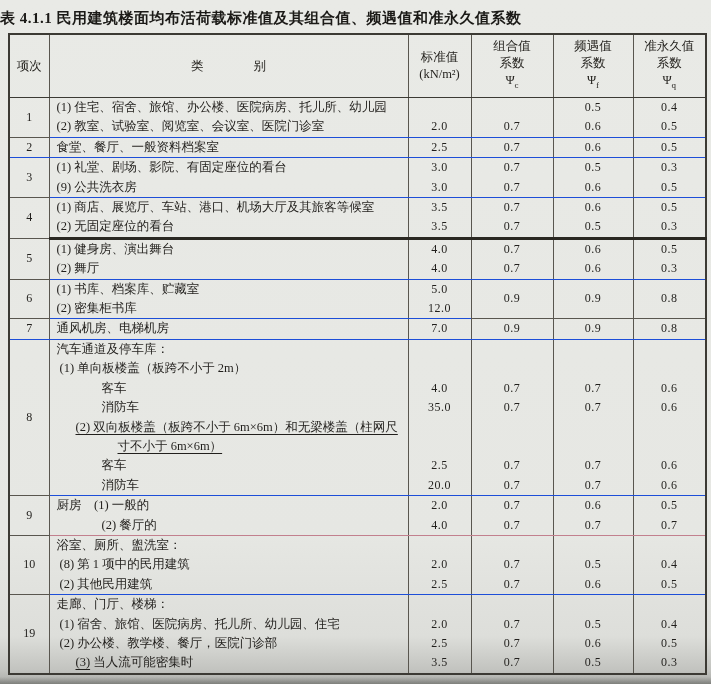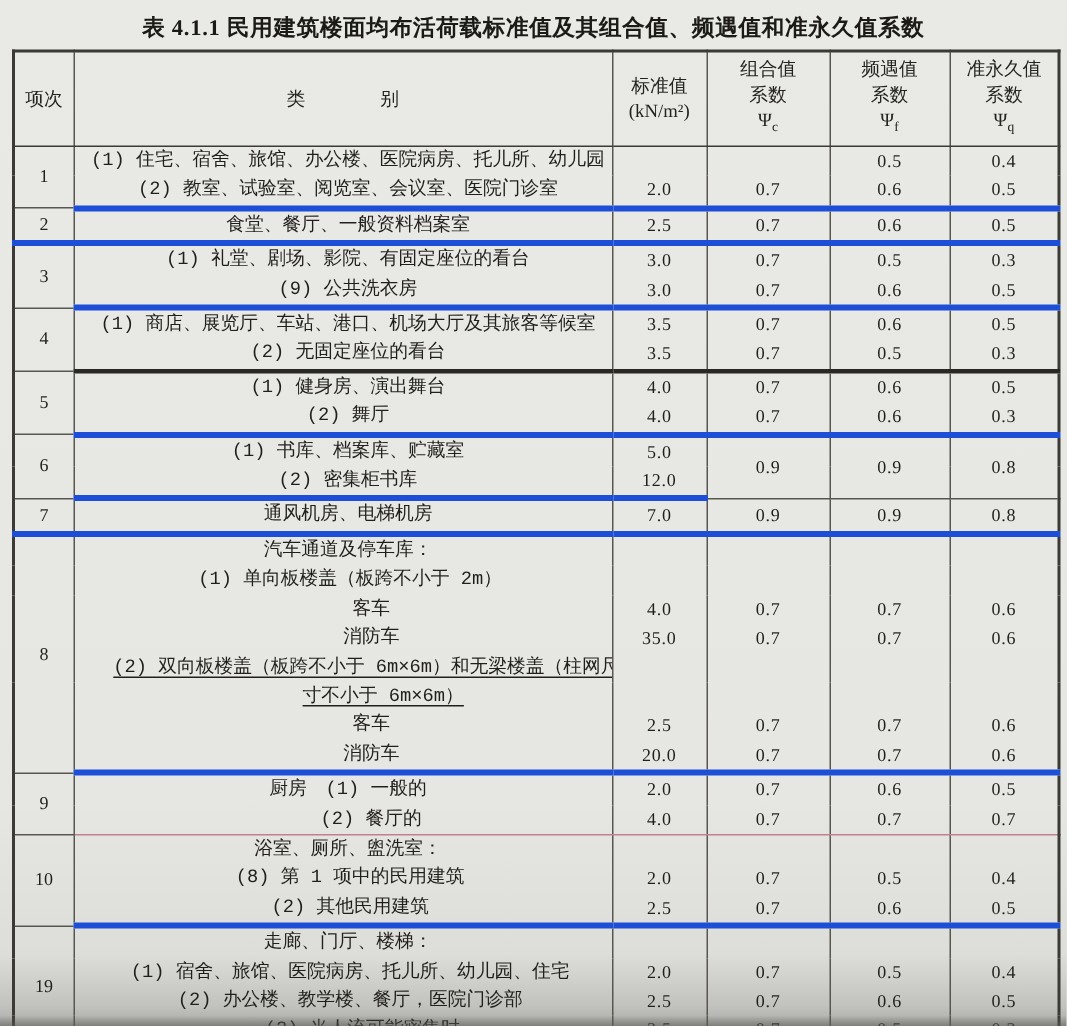--- a/index.html
+++ b/index.html
@@ -8,21 +8,20 @@
   body {
     width: 711px; height: 684px; overflow: hidden;
     background:
       linear-gradient(180deg, #e9eae6 0%, #e6e7e3 78%, #dddeda 93%, #c2c3bf 98%, #aaaba7 100%),
       #e6e7e3;
     font-family: "Liberation Serif", "DejaVu Serif", serif;
     color: #211f1c;
     position: relative;
   }
   .page-title {
-    text-align: center;
     font-size: 15px;
     font-weight: bold;
     letter-spacing: 0.5px;
     padding-top: 9px;
     color: #1b1a17;
   }
   table.load-table {
     border-collapse: collapse;
     table-layout: fixed;
     width: 697px;
@@ -51,27 +50,27 @@
     text-align: center;
     line-height: 17px;
     font-size: 12.5px;
     color: #25231f;
   }
   thead .hdr-sub { display: block; }
   thead sub { font-size: 9px; }
   tbody td { line-height: 19.4px; height: 19.4px; }
   td.c-no  { text-align: center; font-size: 12px; }
   td.c-val { text-align: center; font-size: 12px; letter-spacing: 0.5px; }
-  td.c-cat { text-align: center; white-space: nowrap; overflow: hidden; font-family: Liberation Mono, monospace; }
+  td.c-cat { text-align: left; white-space: nowrap; overflow: hidden; }
   td.ind0 { padding-left: 7px; }
   td.ind1 { padding-left: 10px; }
-  td.ind2 { padding-left: 38px; }
+  td.ind2 { padding-left: 52px; }
   .ul { text-decoration: underline; text-underline-offset: 3px; margin-left: 16px; }
   
-  tr.blk-end td { border-bottom: 4px solid #1d4ed8; }
+  tr.blk-end td { border-bottom: 1px solid #1d4ed8; }
   td.rs { border-bottom: 1px solid #59564f; }
   tr.div-thick td { border-bottom: 3px solid #2a2822; margin-left: 19px; }
   tr.div-pink td { border-bottom: 1.2px solid #c2808e; }
   
   .scan-edge {
     position: absolute; left: 0; bottom: 0; width: 711px; height: 7px;
     background: linear-gradient(180deg, rgba(120,121,117,0), rgba(90,91,88,0.55));
     pointer-events: none;
   }
 </style>

